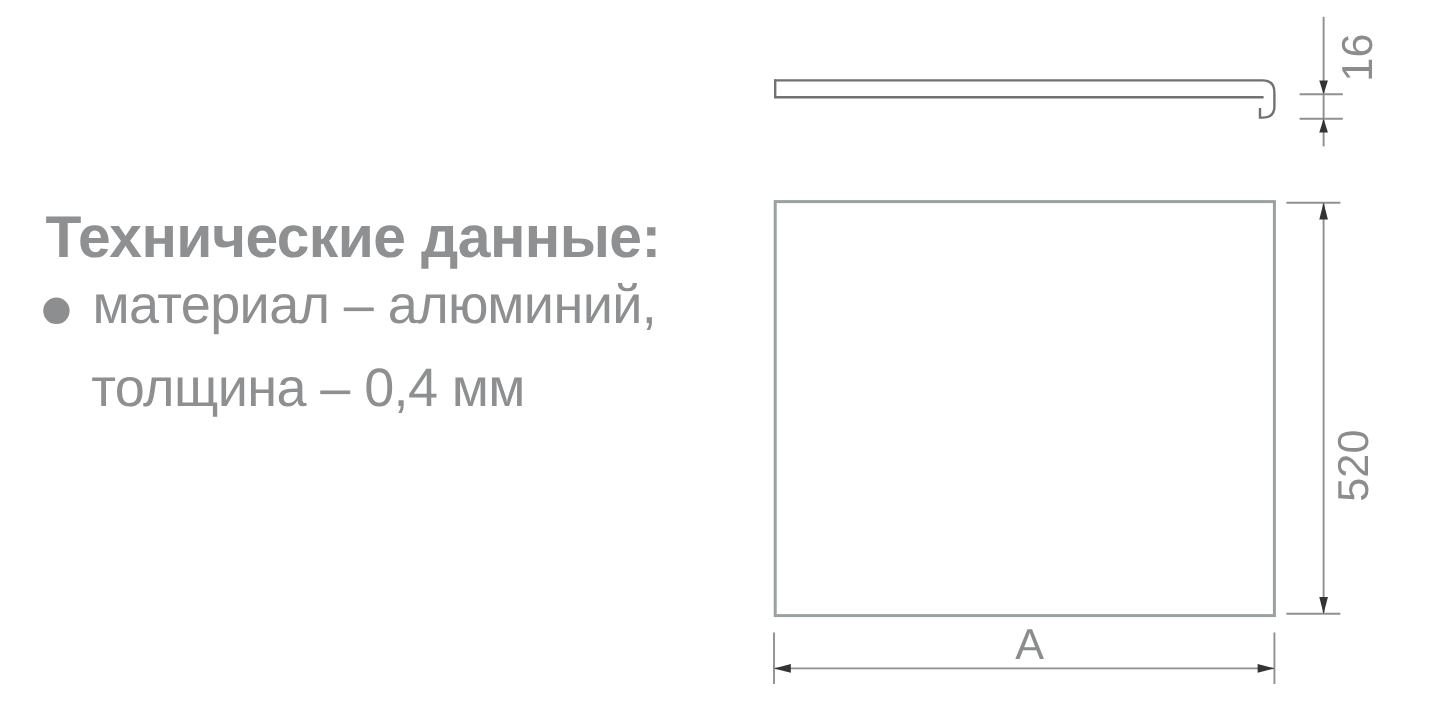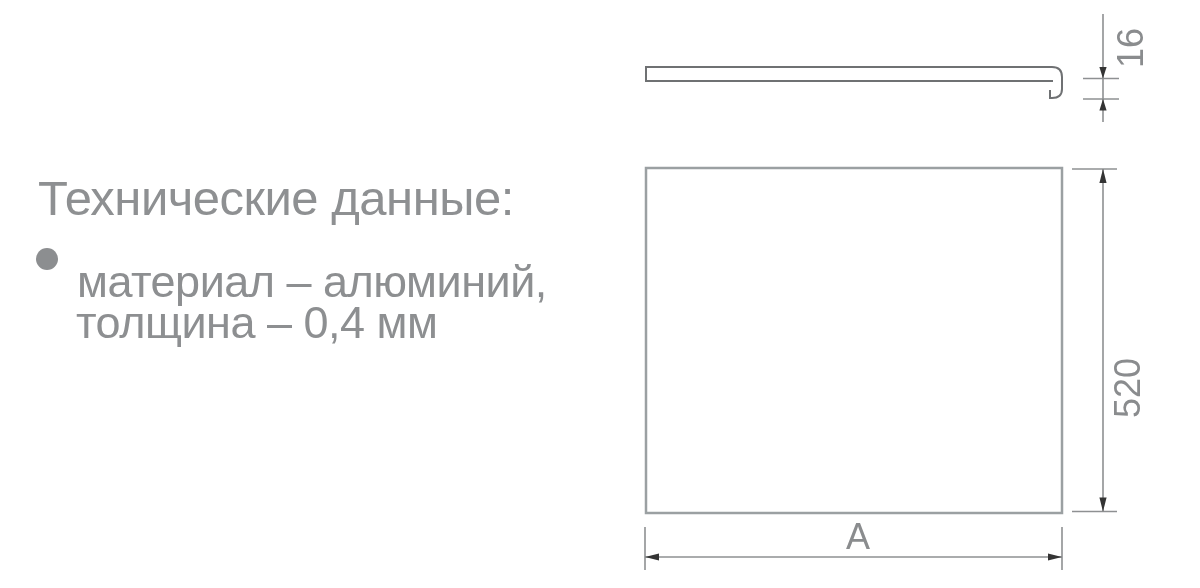--- a/index.html
+++ b/index.html
@@ -12,21 +12,21 @@
     overflow: hidden;
     font-family: "Liberation Sans", sans-serif;
   }
 
   
   .tech-heading {
     position: absolute;
     left: 38px;
     top: 170px;
     font-size: 49px;
-    font-weight: normal;
+    font-weight: bold;
     color: #8e9092;
     white-space: nowrap;
     letter-spacing: -0.5px;
   }
   .bullet {
     position: absolute;
     left: 36px;
     top: 248px;
     width: 22px;
     height: 22px;
@@ -34,21 +34,20 @@
     background: #8c8e90;
   }
   .spec-line-1 {
     position: absolute;
     left: 77px;
     top: 228px;
     font-size: 45px;
     color: #8d8f91;
     white-space: nowrap;
     letter-spacing: -0.5px;
-    margin-top: 28px;
   }
   .spec-line-2 {
     position: absolute;
     left: 76px;
     top: 297px;
     font-size: 45px;
     color: #8d8f91;
     white-space: nowrap;
     letter-spacing: -0.5px;
   }

